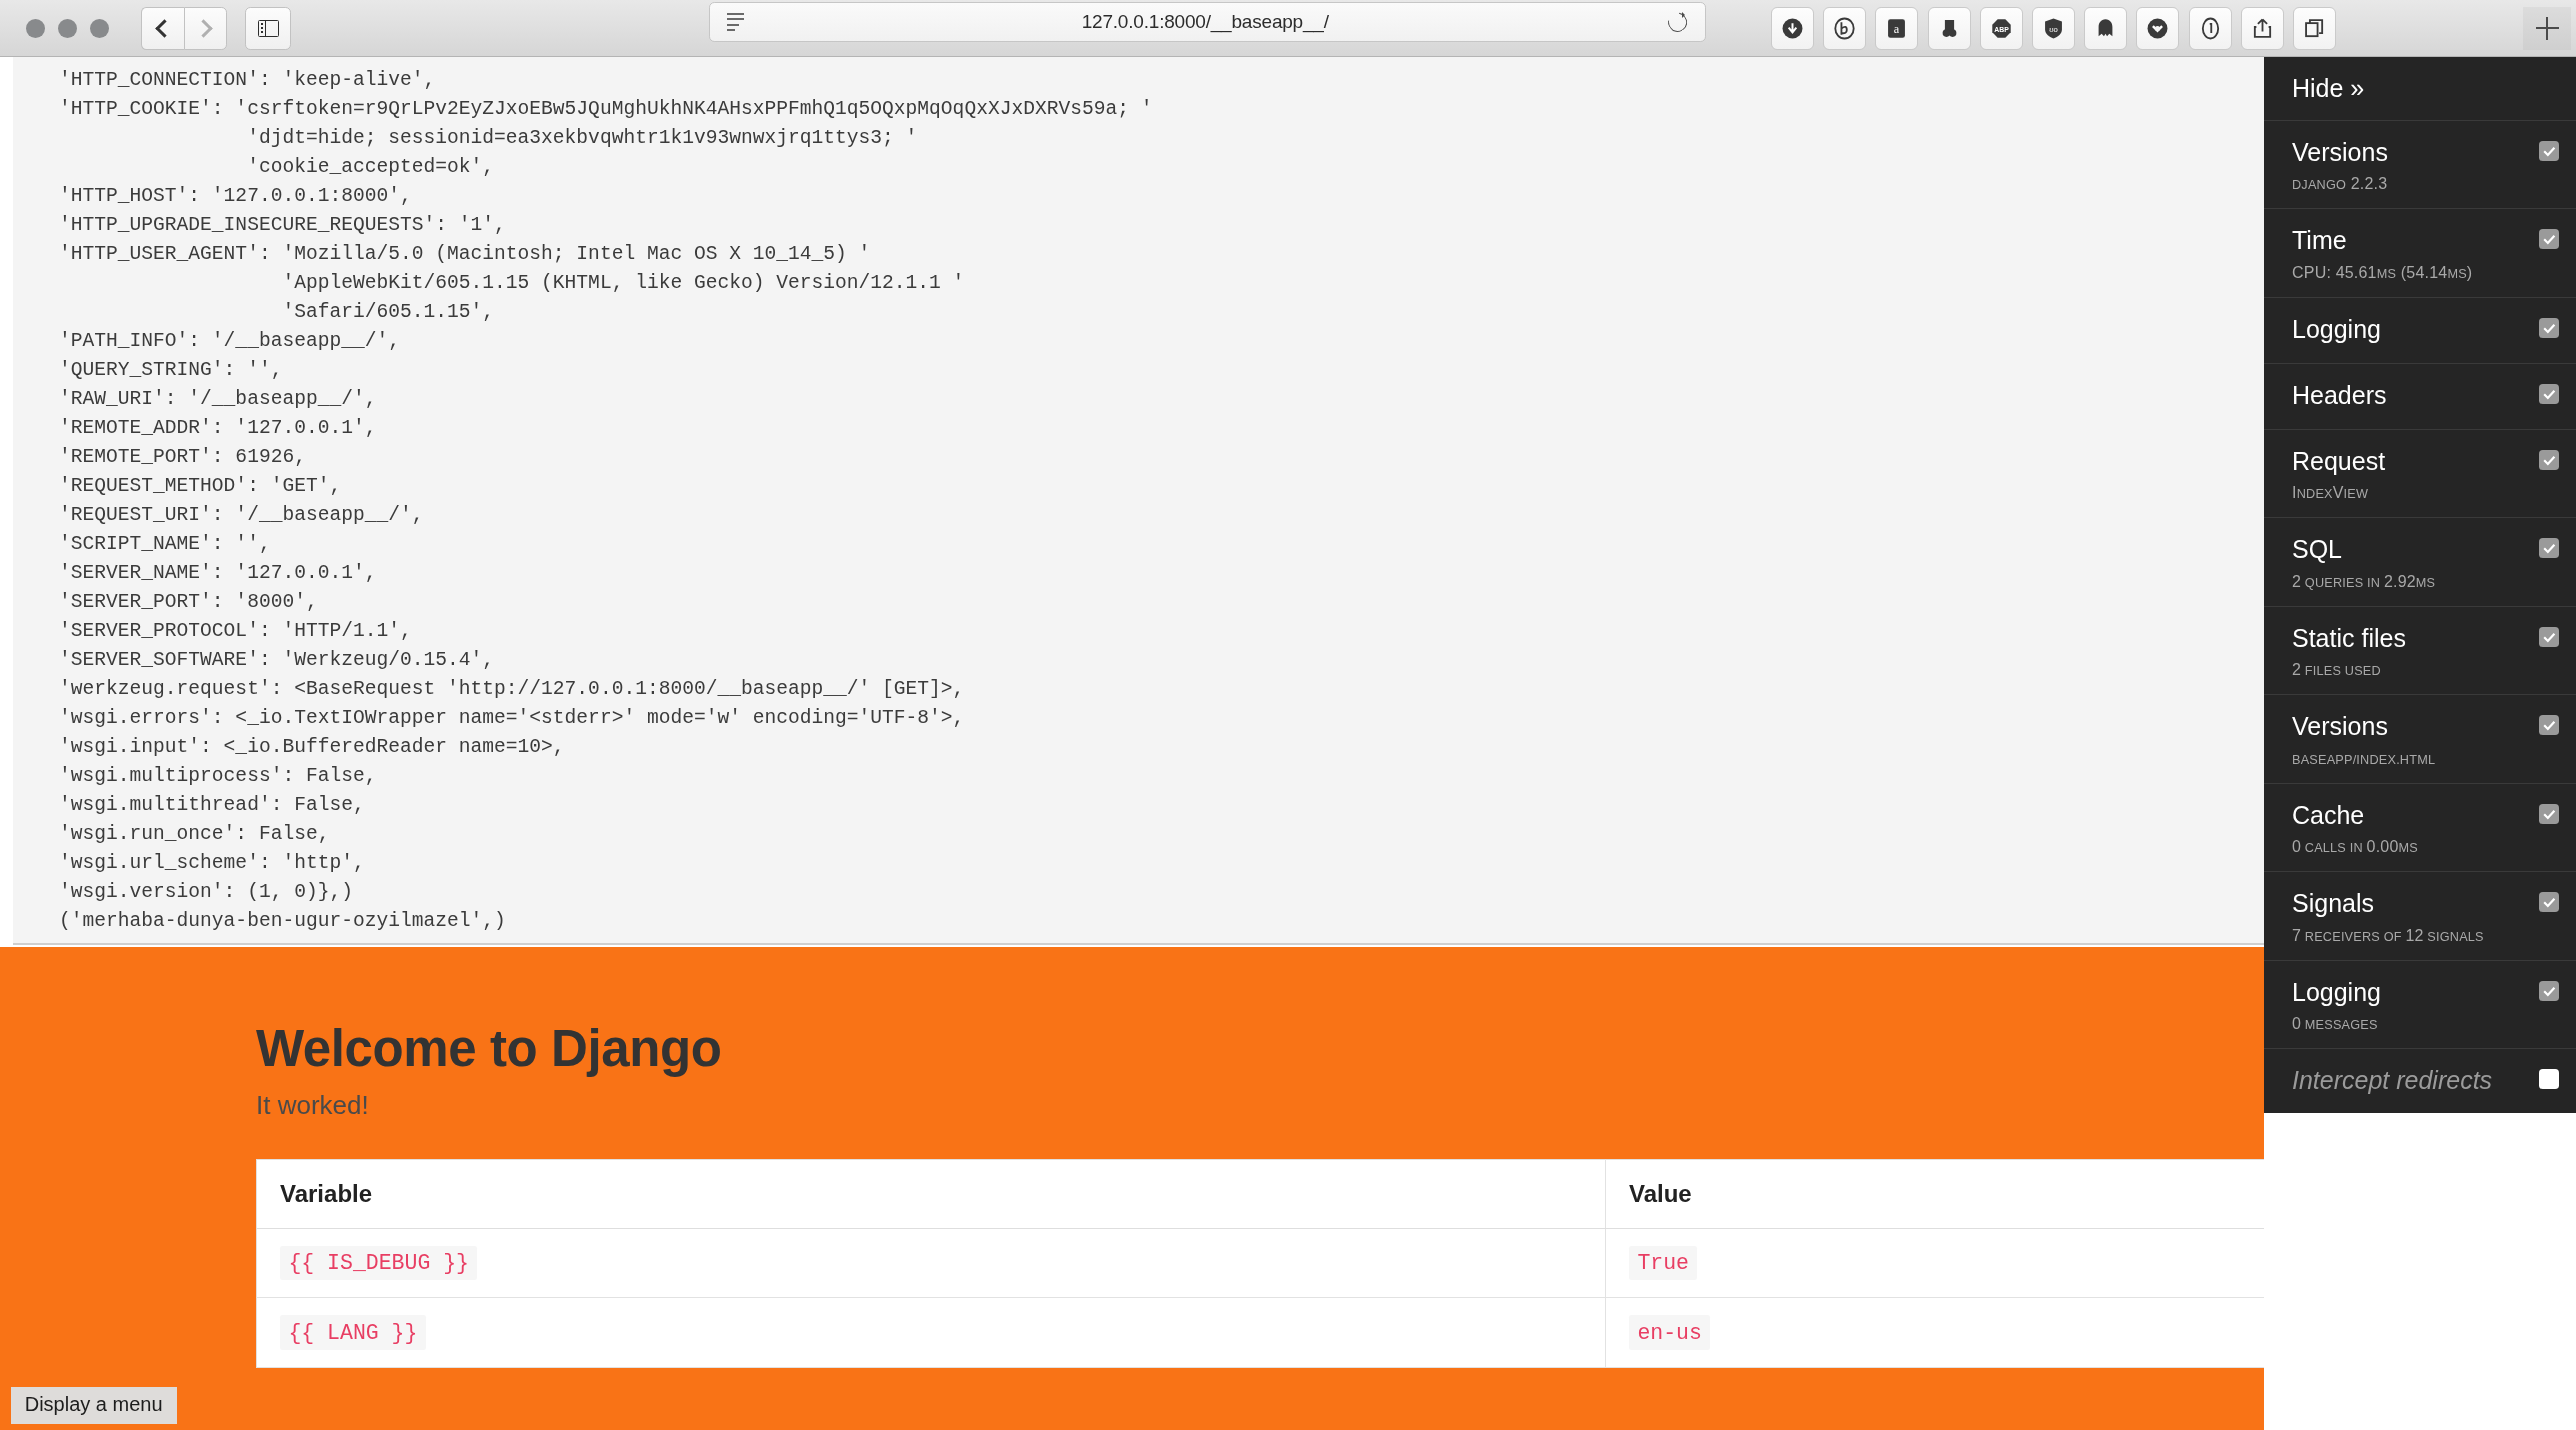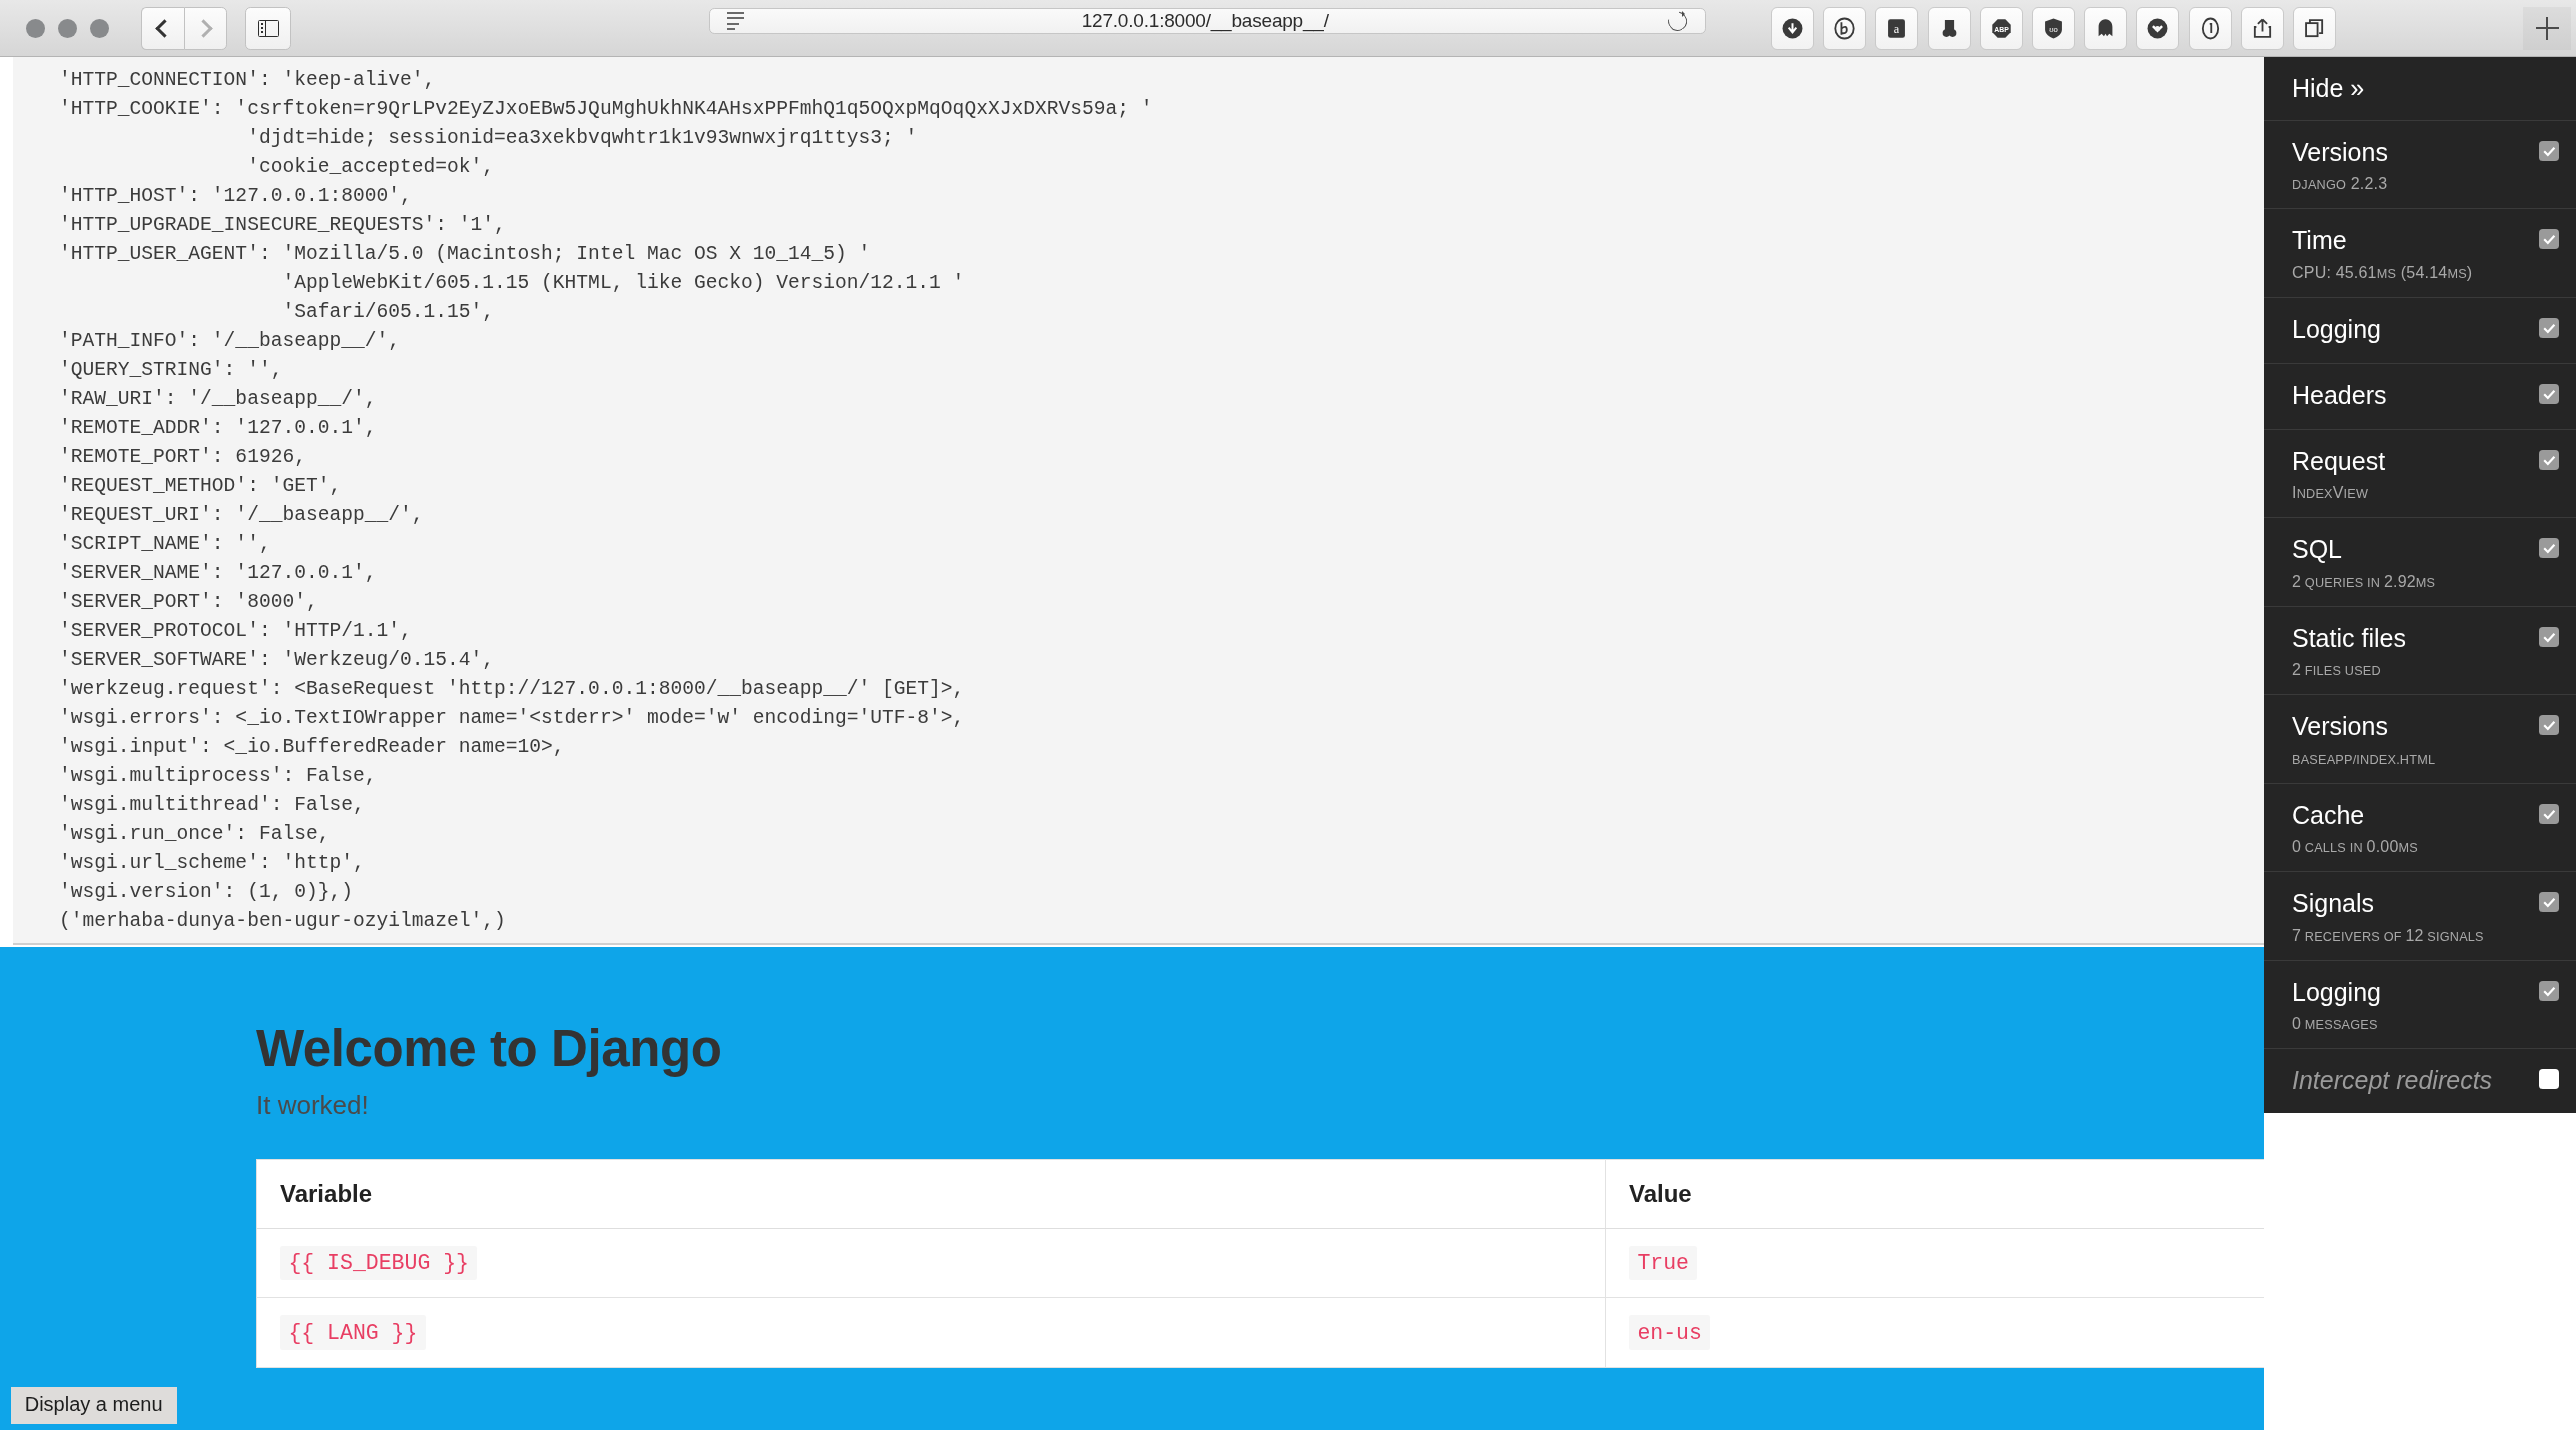--- a/index.html
+++ b/index.html
@@ -38,22 +38,22 @@
     width: 46px; height: 43px; margin-left: 18.4px;
     background: linear-gradient(to bottom, #fcfcfc, #f0f0f0);
     border: 0.8px solid #c2c2c2; border-radius: 5.4px;
     display: flex; align-items: center; justify-content: center;
   }
   .sb-icon { width: 21px; height: 17px; border: 1.9px solid #2e2e2e; border-radius: 1.5px; display: flex; }
   .sb-icon .sb-left { width: 7px; border-right: 1.9px solid #2e2e2e; display:flex; flex-direction:column; justify-content:space-evenly; align-items:center; }
   .sb-dot { width: 2.3px; height: 1.5px; background: #2e2e2e; }
 
   .url-bar {
-    position: absolute; left: 709px; top: 8px;
-    width: 997px; height: 26px;
+    position: absolute; left: 709px; top: 2px;
+    width: 997px; height: 40px;
     background: linear-gradient(to bottom, #fafafa, #f1f1f1);
     border: 0.8px solid #c6c6c6; border-radius: 5.4px;
     display: flex; align-items: center;
   }
   .reader-icon { margin-left: 17px; display: flex; flex-direction: column; gap: 3.1px; }
   .reader-icon i { display: block; height: 2.3px; background: #6a6a6a; }
   .reader-icon i:nth-child(1) { width: 17px; }
   .reader-icon i:nth-child(2) { width: 17px; }
   .reader-icon i:nth-child(3) { width: 12.3px; }
   .reader-icon i:nth-child(4) { width: 8.4px; }
@@ -109,21 +109,21 @@
     font-size: 19.6px;
     line-height: 29px;
     color: #3b3b3b;
     white-space: pre;
   }
 
   
   .page-content {
     position: absolute; top: 947px; left: 0;
     width: 2264px; height: 484px;
-    background: #0ea5e9;
+    background: #f97316;
     overflow: hidden;
   }
   .content-inner { width: 2009px; margin-left: 256px; padding-top: 75px; }
   h1.page-title {
     font-size: 51px; font-weight: bold; color: #333;
     letter-spacing: -0.4px; line-height: 1.05;
   }
   .subtitle { font-size: 26px; color: #4a4a4a; margin-top: 14px; }
 
   table.var-table {

